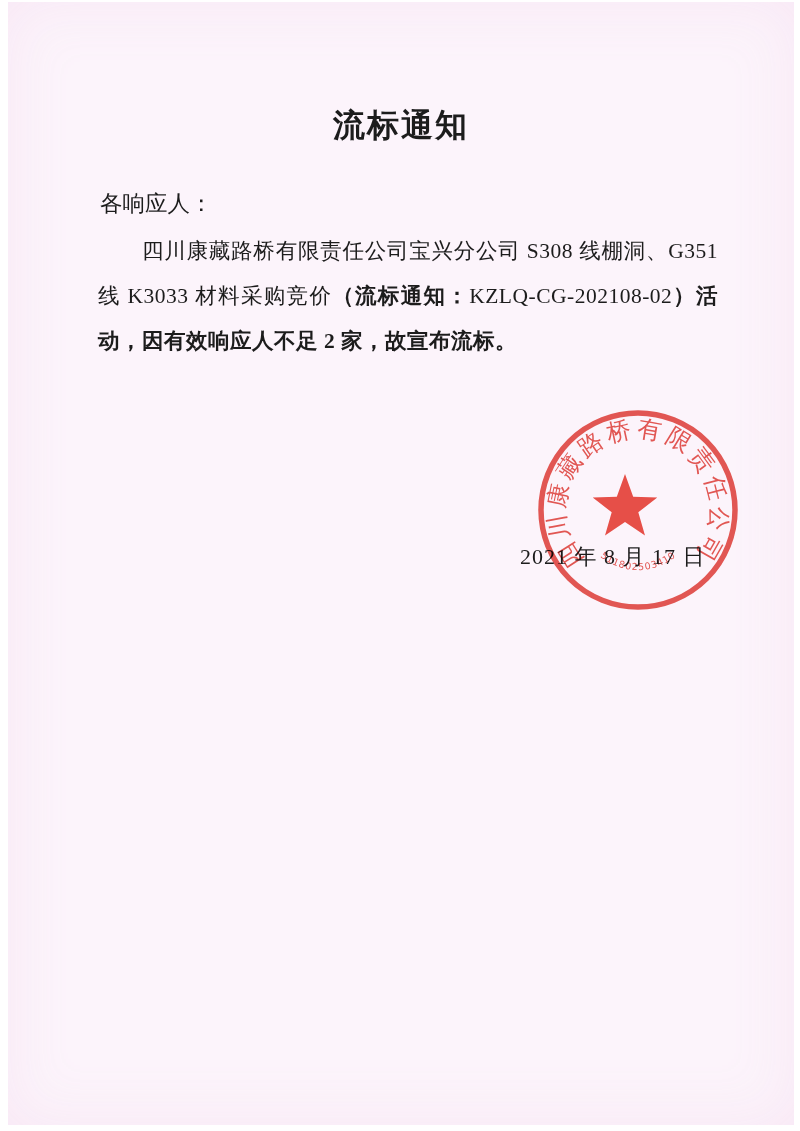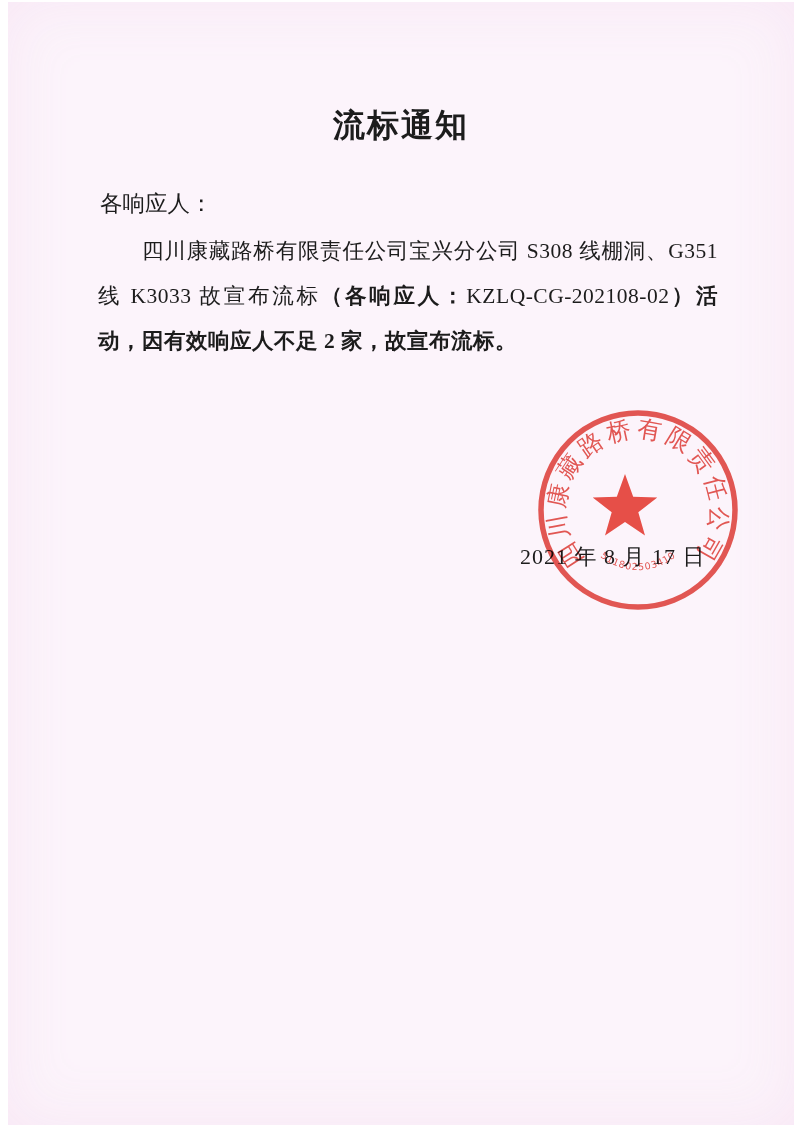--- a/index.html
+++ b/index.html
@@ -82,21 +82,21 @@
 </style>
 </head>
 <body>
 
 <div class="page">
 
   <h1 class="title">流标通知</h1>
 
   <div class="salutation">各响应人：</div>
 
-  <p class="body-text"><span>四川康藏路桥有限责任公司宝兴分公司 S308 线棚洞、G351 线 K3033 故宣布流标</span><span class="bold">（各响应人：</span><span>KZLQ-CG-202108-02</span><span class="bold">）活动，因有效响应人不足 2 家，故宣布流标。</span></p>
+  <p class="body-text"><span>四川康藏路桥有限责任公司宝兴分公司 S308 线棚洞、G351 线 K3033 材料采购竞价</span><span class="bold">（流标通知：</span><span>KZLQ-CG-202108-02</span><span class="bold">）活动，因有效响应人不足 2 家，故宣布流标。</span></p>
 
 
   <div class="date-line">2021 年 8 月 17 日</div>
 
   <svg class="seal" viewBox="-107 -107 214 214" xmlns="http://www.w3.org/2000/svg">
     <defs>
       <path id="sealCompanyArc" d="M -51.6,51.6 A 73,73 0 1 1 51.6,51.6" fill="none"></path>
       <path id="sealSerialArc" d="M -38.6,46 A 60,60 0 0 0 38.6,46" fill="none"></path>
     </defs>
     <circle cx="0" cy="0" r="97" fill="none" stroke="#e0413a" stroke-width="5.5"></circle>

